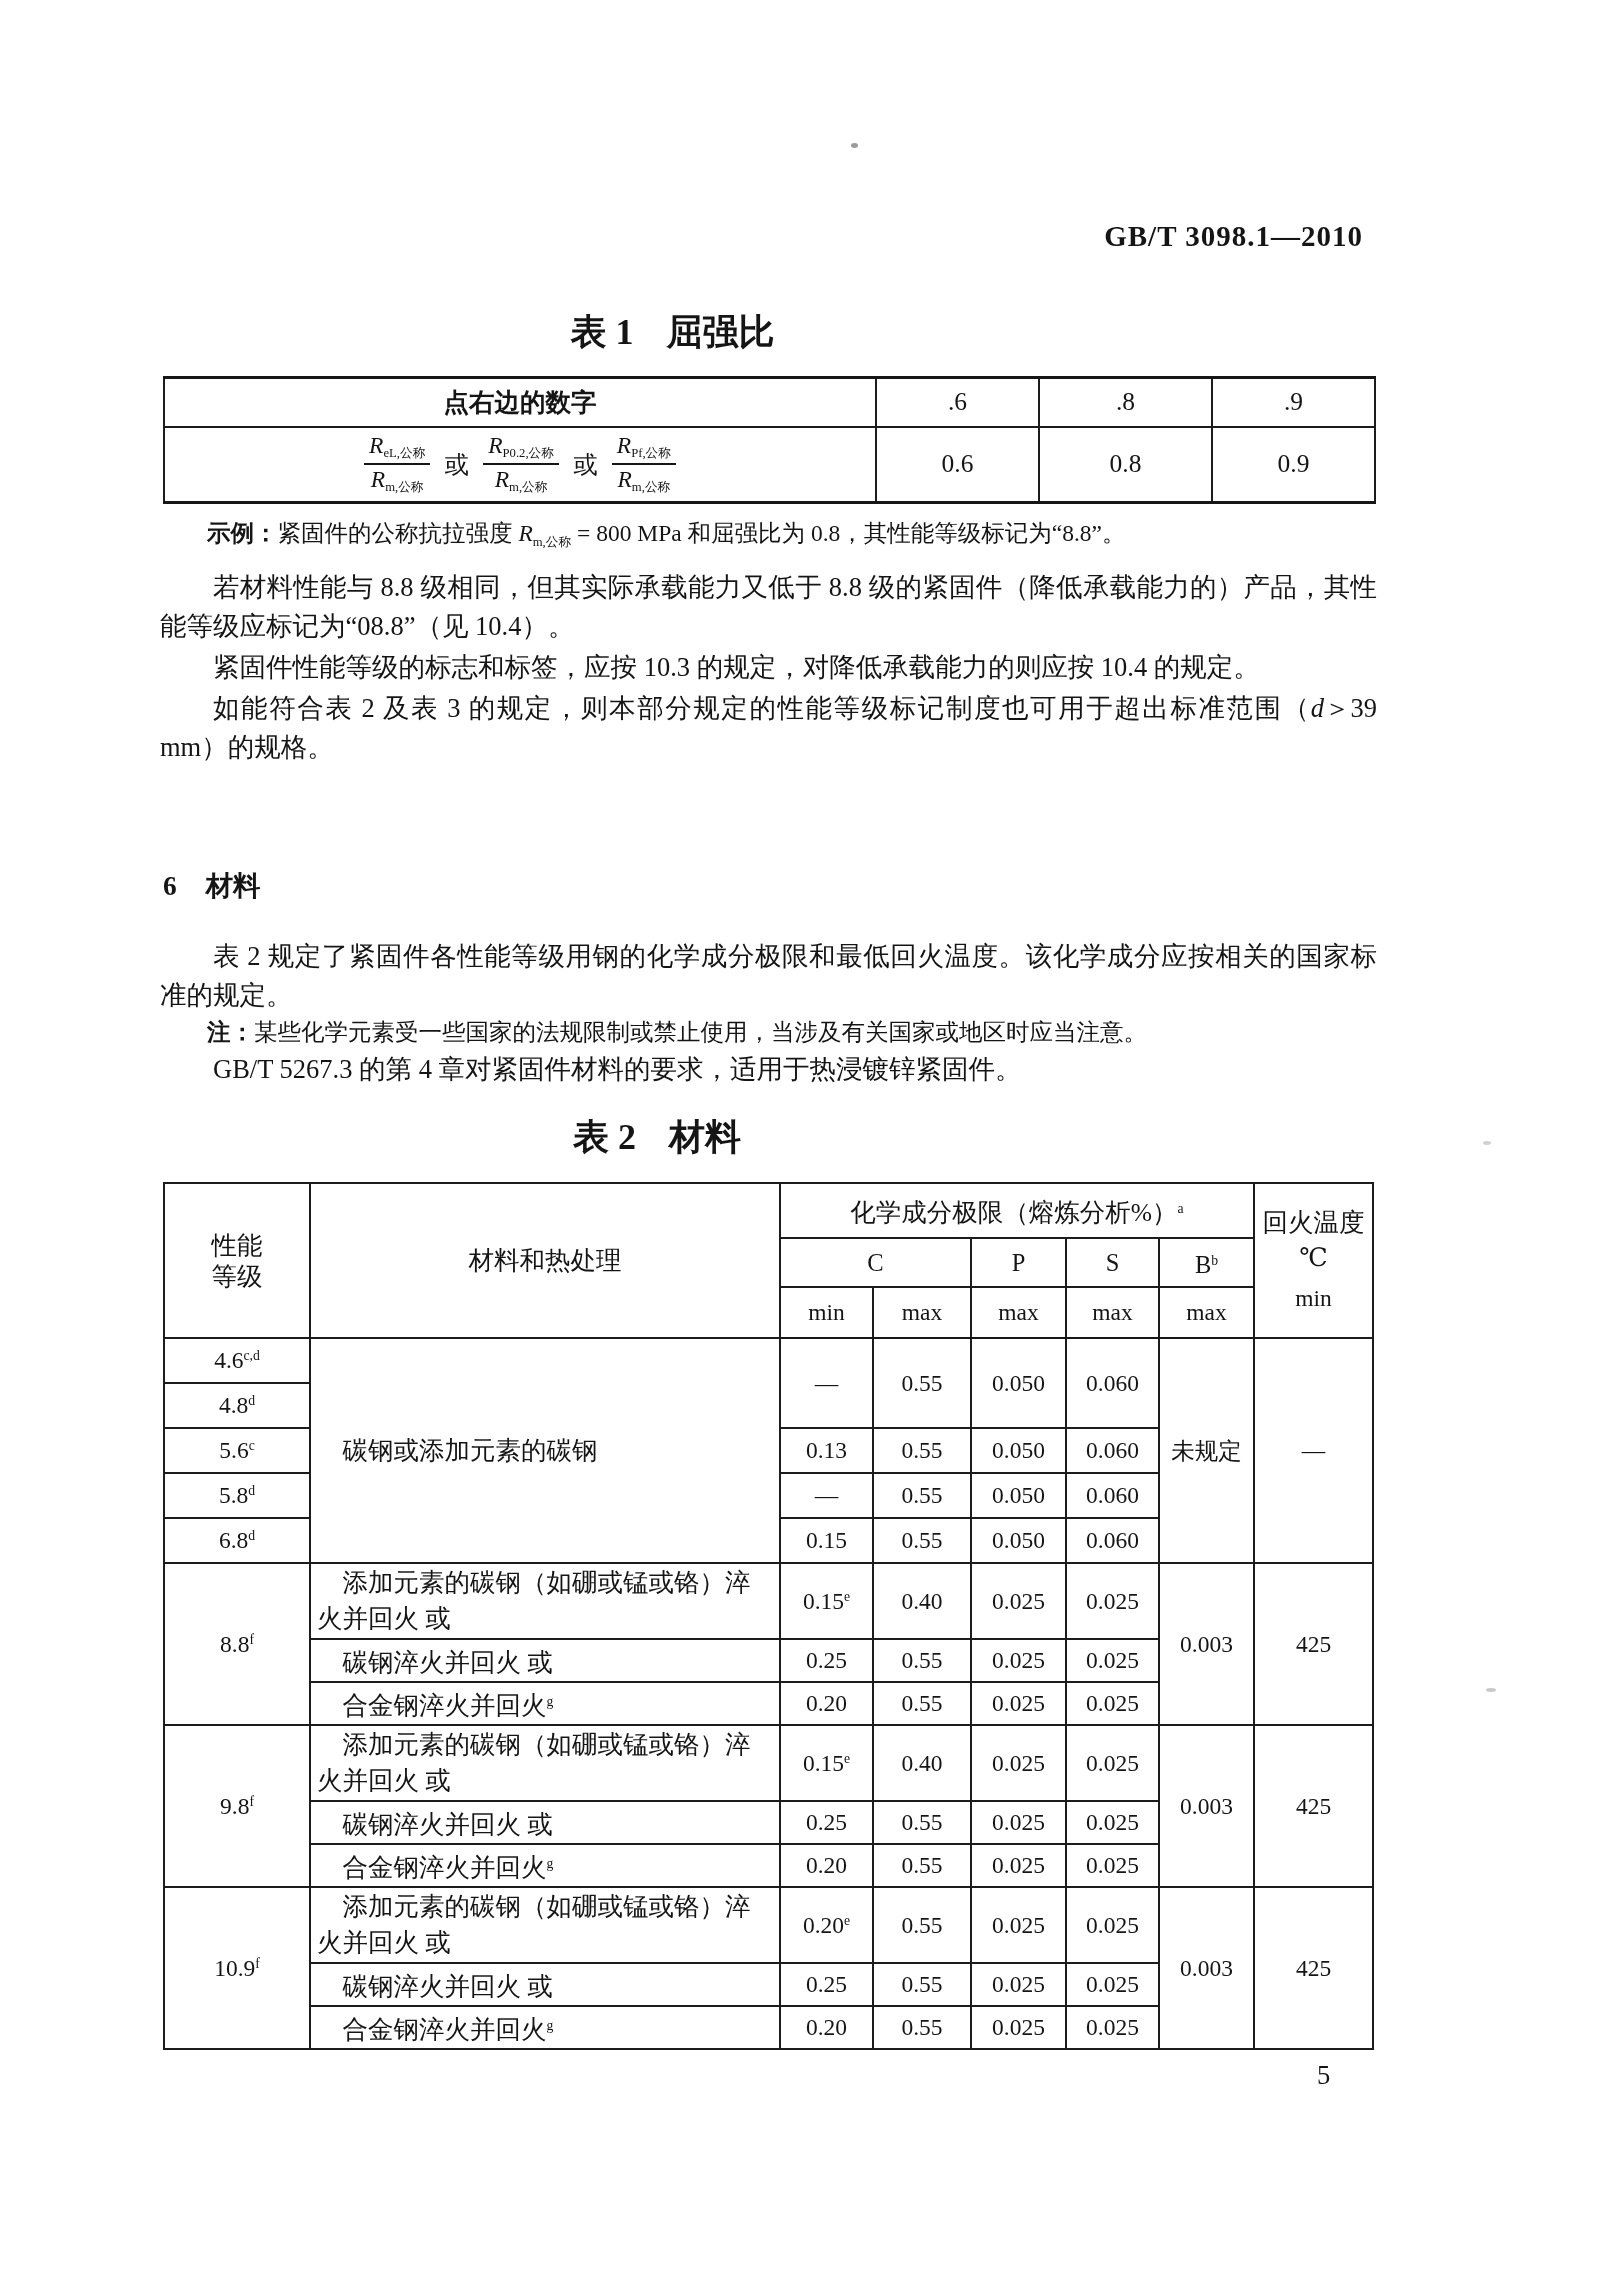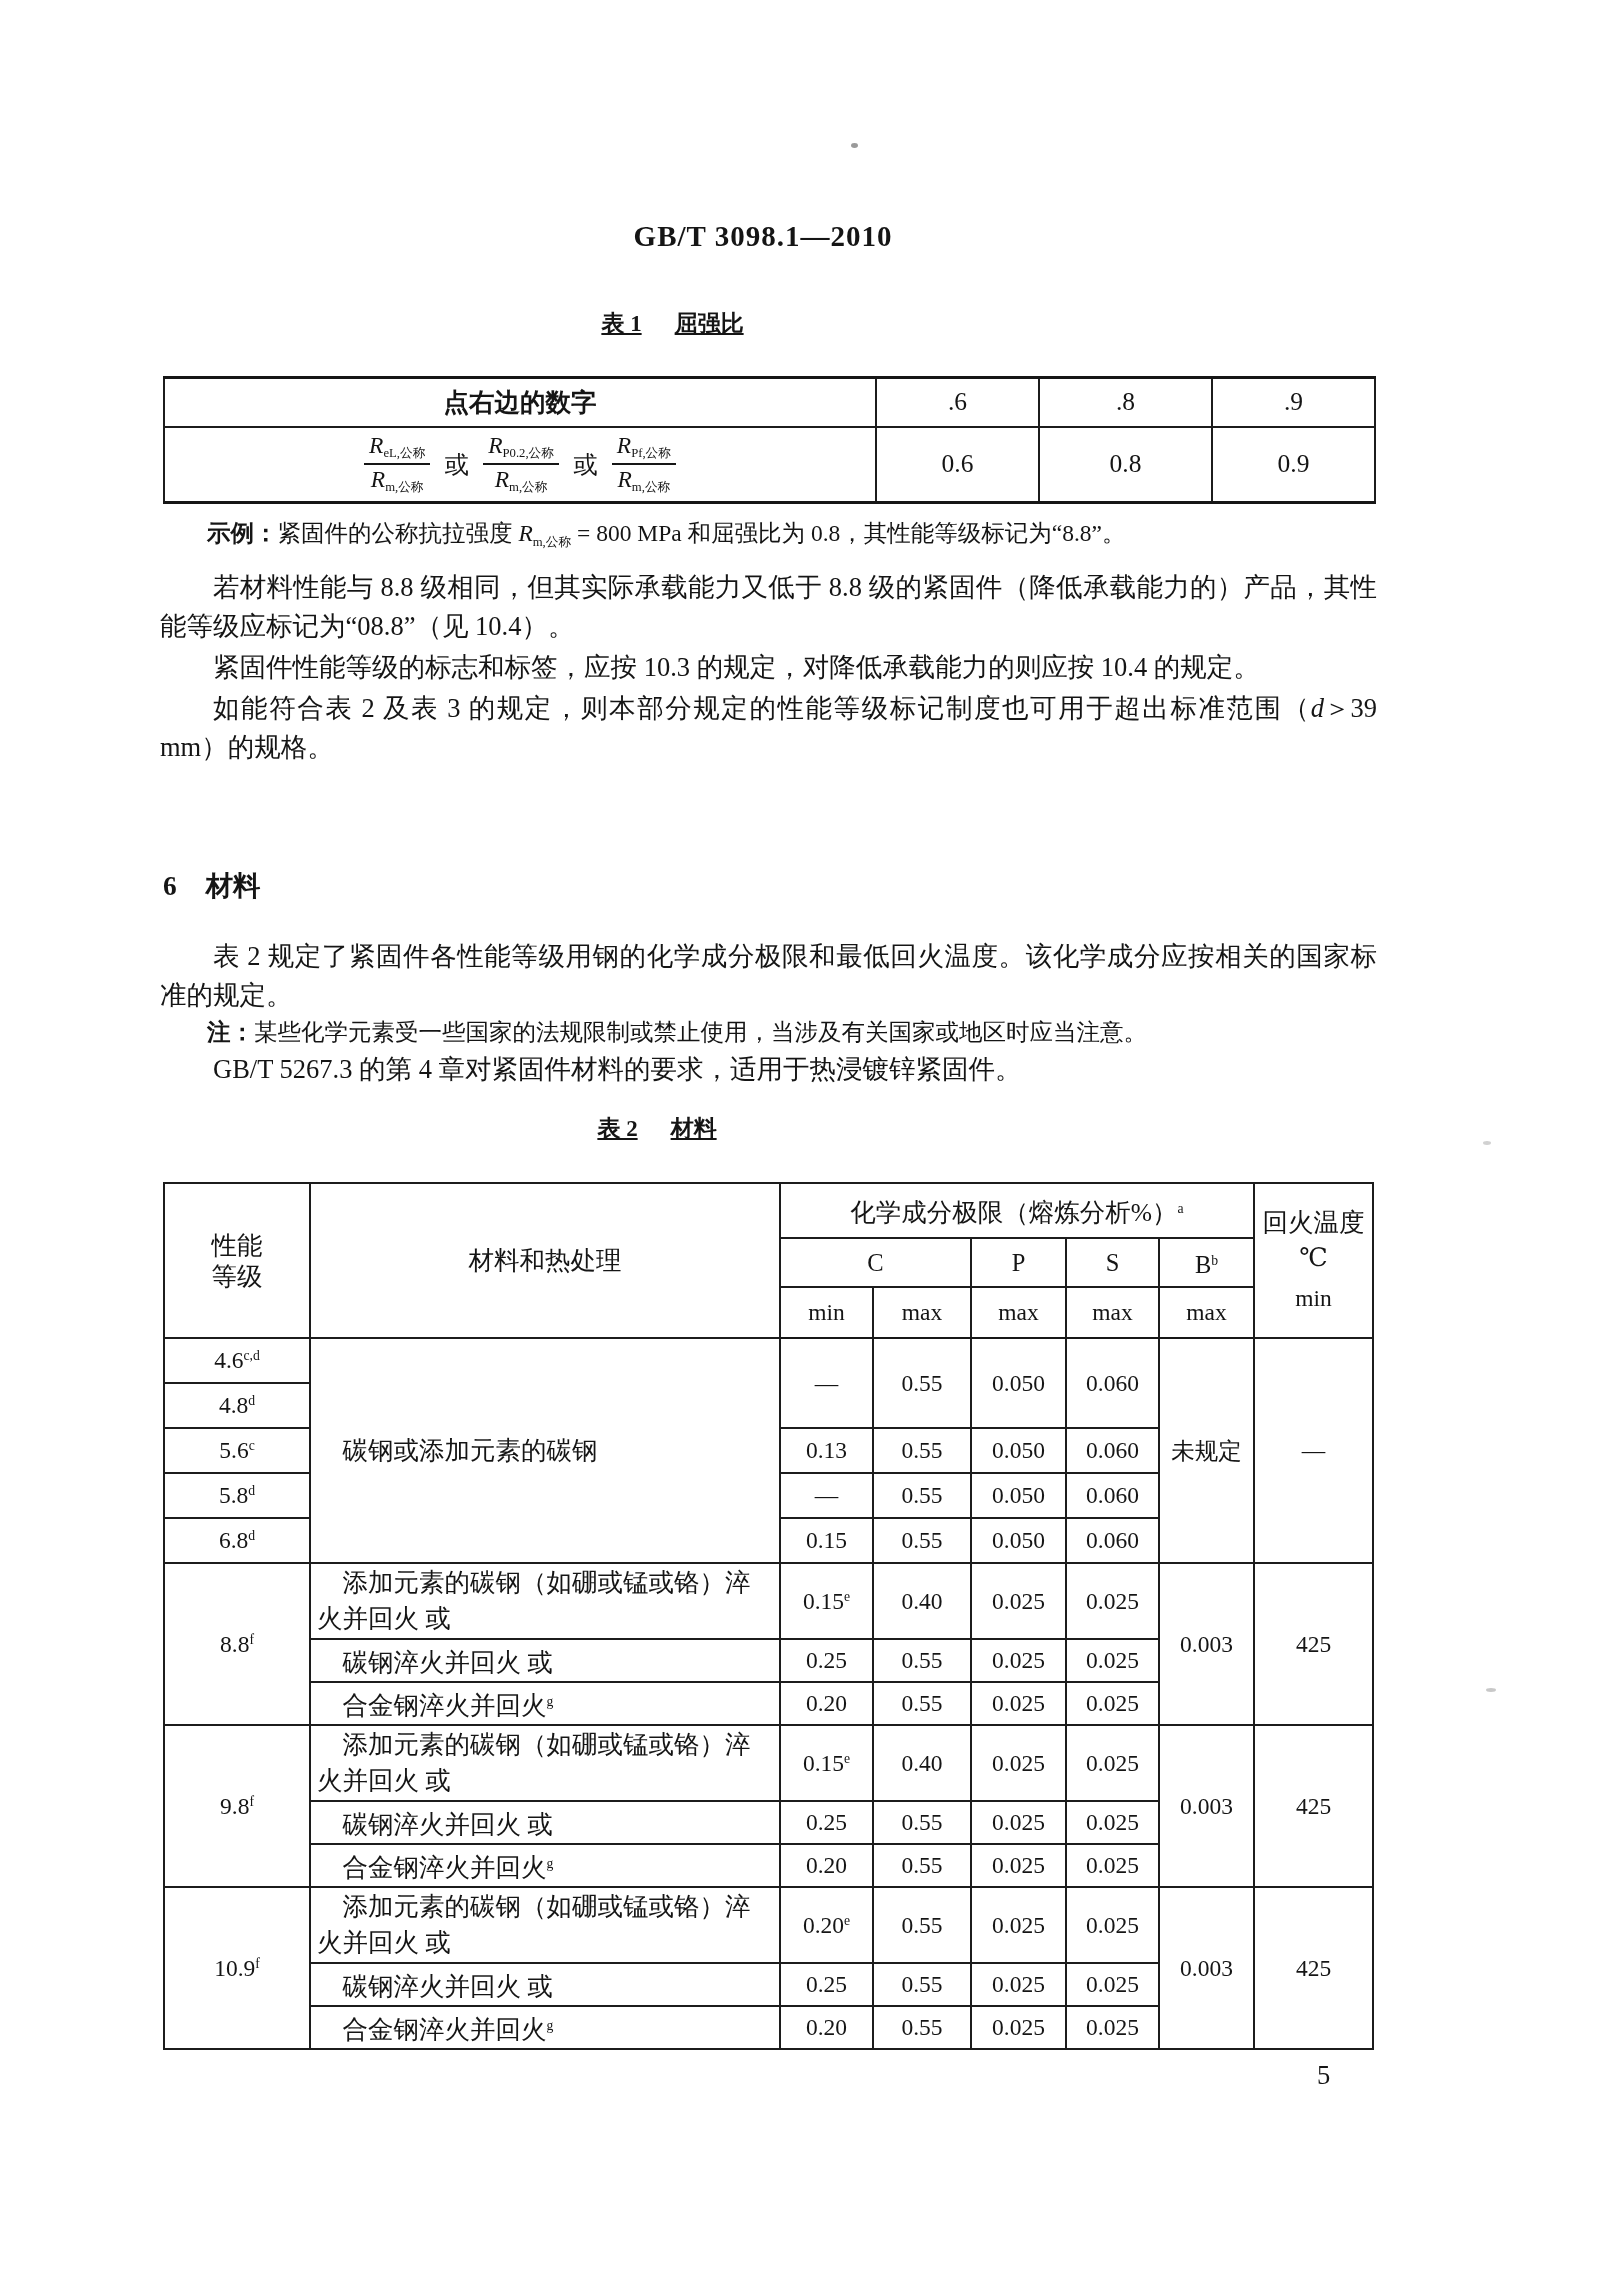--- a/index.html
+++ b/index.html
@@ -4,23 +4,23 @@
 <style>
   html,body { margin:0; padding:0; background:#e8e8e8; }
   .page {
     position:relative; width:1620px; height:2291px; margin:0 auto;
     background:#ffffff; color:#151515; overflow:hidden;
     font-family:"Liberation Serif","DejaVu Serif",serif;
   }
   
   .doc-header {
     position:absolute; top:220px; left:163px; width:1200px;
-    text-align:center; font-weight:bold; font-size:29px; letter-spacing:1px;
+    text-align:right; font-weight:bold; font-size:29px; letter-spacing:1px;
   }
-  .tbl-title { position:absolute; font-weight:bold; font-size:23px; white-space:nowrap;text-decoration:underline; }
+  .tbl-title { position:absolute; font-weight:bold; font-size:36px; white-space:nowrap; }
   .tbl-title .gap { display:inline-block; width:33px; }
   .t1-title { top:308px; left:163px; width:1019px; text-align:center; }
   .t2-title { top:1113px; left:167px; width:980px; text-align:center; }
   .section-heading {
     position:absolute; top:868px; left:163px;
     font-weight:bold; font-size:27.4px;
   }
   .section-heading .num { margin-right:29px; }
   .text-block { position:absolute; left:160px; width:1217px; }
   .text-block p { margin:0; font-size:26.5px; line-height:39px; text-indent:2em; text-align:justify; }

